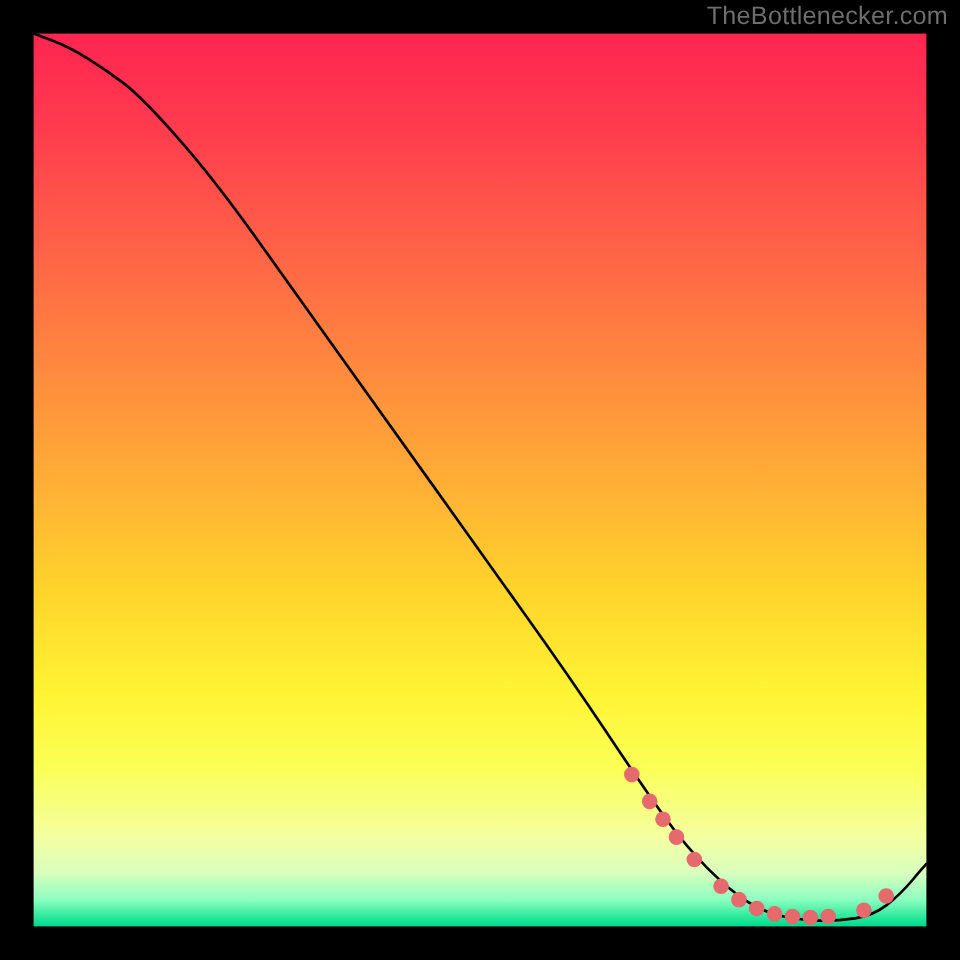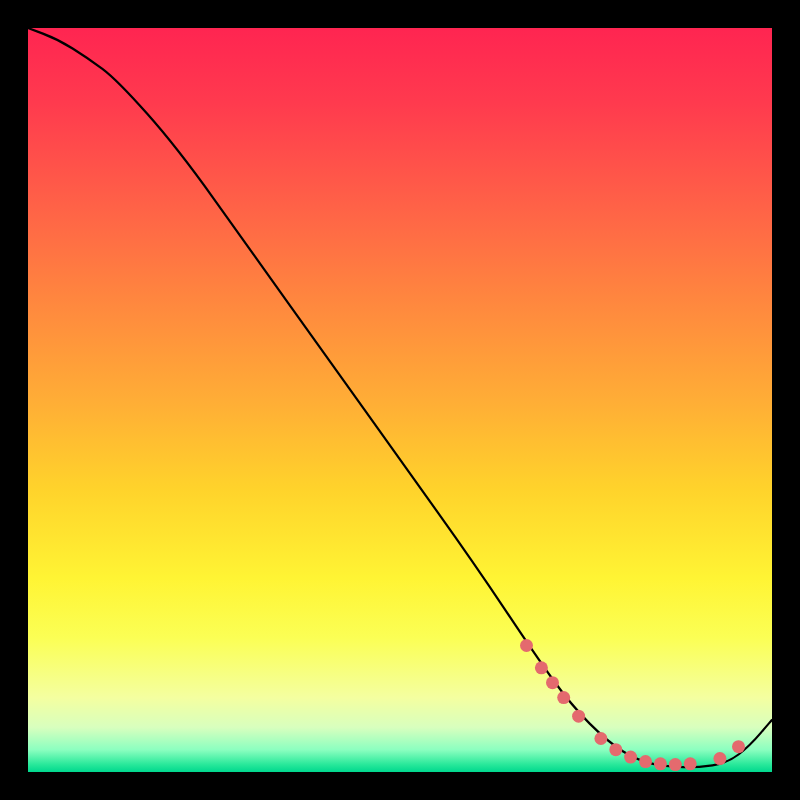--- a/index.html
+++ b/index.html
@@ -66,20 +66,21 @@
   }
   .dot {
     fill: #e46a6e;
     stroke: none;
   }
 </style>
 </head>
 <body>
 
 <div class="frame">
+  <div class="credit">TheBottlenecker.com</div>
   <div class="plot">
     <svg class="overlay" viewBox="0 0 744 744">
       <path id="curve-path" class="curve" d="M 0.0 0.0 Q 0.0 0.0 14.9 5.6 Q 29.8 11.2 44.6 20.5 Q 59.5 29.8 74.4 40.9 Q 89.3 52.1 119.0 85.6 Q 148.8 119.0 186.0 171.1 Q 223.2 223.2 260.4 275.3 Q 297.6 327.4 334.8 379.4 Q 372.0 431.5 409.2 483.6 Q 446.4 535.7 476.2 580.3 Q 505.9 625.0 524.5 651.0 Q 543.1 677.0 561.7 695.6 Q 580.3 714.2 595.2 723.5 Q 610.1 732.8 625.0 735.8 Q 639.8 738.8 654.7 739.2 Q 669.6 739.5 684.5 737.3 Q 699.4 735.1 710.5 726.5 Q 721.7 718.0 732.8 704.9 T 744.0 691.9" stroke="#000000"></path>
       <g id="dots">
           <circle cx="498.5" cy="617.5" r="6.5" class="dot" fill="#e46a6e"></circle>
           <circle cx="513.4" cy="639.8" r="6.5" class="dot" fill="#e46a6e"></circle>
           <circle cx="524.5" cy="654.7" r="6.5" class="dot" fill="#e46a6e"></circle>
           <circle cx="535.7" cy="669.6" r="6.5" class="dot" fill="#e46a6e"></circle>
           <circle cx="550.6" cy="688.2" r="6.5" class="dot" fill="#e46a6e"></circle>
           <circle cx="572.9" cy="710.5" r="6.5" class="dot" fill="#e46a6e"></circle>

